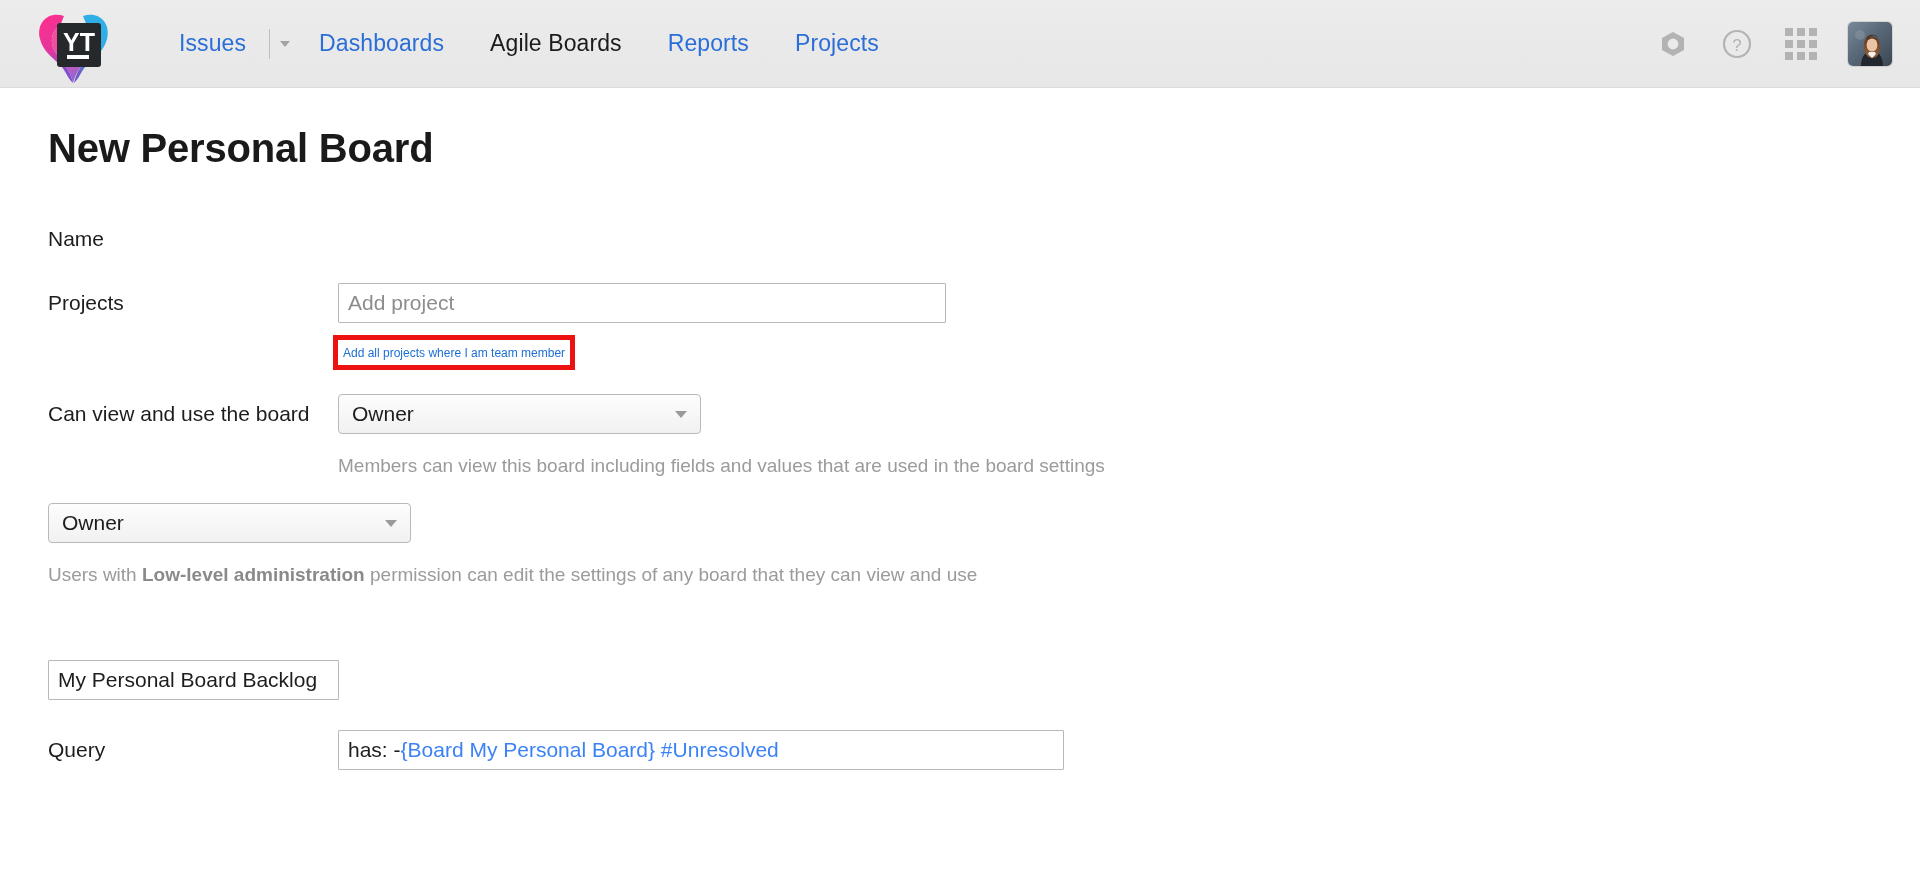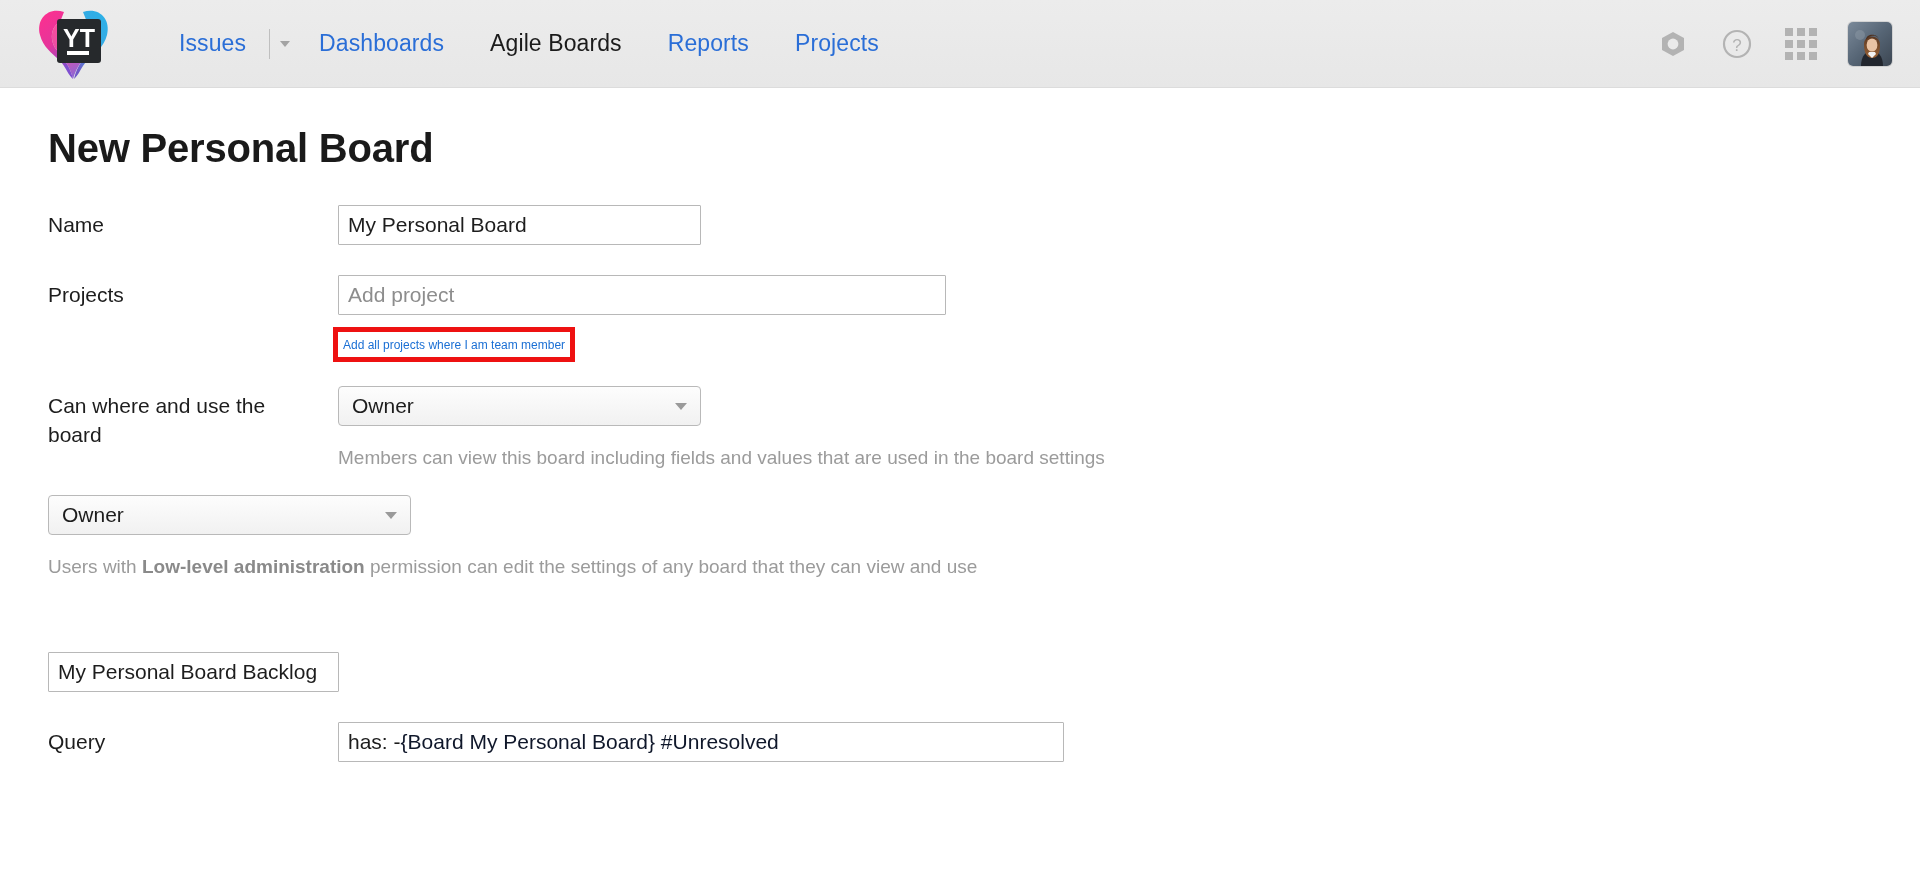--- a/index.html
+++ b/index.html
@@ -15,21 +15,21 @@
     -webkit-font-smoothing: antialiased;
   }
 
   
   .header {
     position: relative;
     height: 88px;
     background: linear-gradient(to bottom, #ececec 0%, #e9e9e9 60%, #e7e7e7 100%);
     border-bottom: 1px solid #dcdcdc;
     display: flex;
-    align-items: center;
+    align-items: flex-end;
     box-sizing: border-box;
   }
   .logo {
     position: relative;
     width: 78px;
     height: 78px;
     margin-left: 34px;
     flex: 0 0 auto;
   }
   .logo svg { display: block; }
@@ -125,21 +125,21 @@
   }
   .page-title {
     font-size: 40px;
     font-weight: 700;
     color: #1a1a1a;
     margin: 38px 0 0 48px;
     letter-spacing: -0.2px;
   }
 
   .form {
-    margin-top: 34px;
+    margin-top: 48px;
   }
   .row {
     display: flex;
     align-items: flex-start;
     padding-left: 48px;
   }
   .label {
     width: 290px;
     flex: 0 0 290px;
     font-size: 21px;
@@ -249,21 +249,21 @@
     position: relative;
     z-index: 2;
   }
 
   .query-text {
     font-size: 21px;
     line-height: 38px;
     white-space: nowrap;
   }
   .q-plain { color: #1d1d1d; }
-  .q-token { color: #0f172a; }
+  .q-token { color: #3b82f6; }
 
   .sp-24 { height: 24px; }
   .sp-30 { height: 30px; }
   .sp-34 { height: 34px; }
   .sp-38 { height: 38px; }
 </style>
 </head>
 <body>
 
 <div class="header">
@@ -357,43 +357,40 @@
 </div>
 
 <div class="page">
 
   <h1 class="page-title">New Personal Board</h1>
 
   <div class="form">
 
     <div class="row">
       <div class="label">Name</div>
-      <div class="field">
-        <input class="text-input w-name" type="text" value="My Personal Board" style="">
-      </div>
     </div>
 
     <div class="sp-30"></div>
 
     <div class="row">
       <div class="label">Projects</div>
       <div class="field">
         <input class="text-input w-projects" type="text" placeholder="Add project" style="">
         <div style="margin-left:-5px;">
           <span class="hl-box">
             <a class="link-blue">Add all projects where I am team member</a>
           </span>
         </div>
       </div>
     </div>
 
     <div class="sp-24"></div>
 
     <div class="row">
-      <div class="label">Can where and use the board</div>
+      <div class="label">Can view and use the board</div>
       <div class="field">
         <div class="select">
           <span>Owner</span>
           <span class="caret"></span>
         </div>
         <div class="hint">Members can view this board including fields and values that are used in the board settings</div>
       </div>
     </div>
 
     <div class="sp-24"></div>

